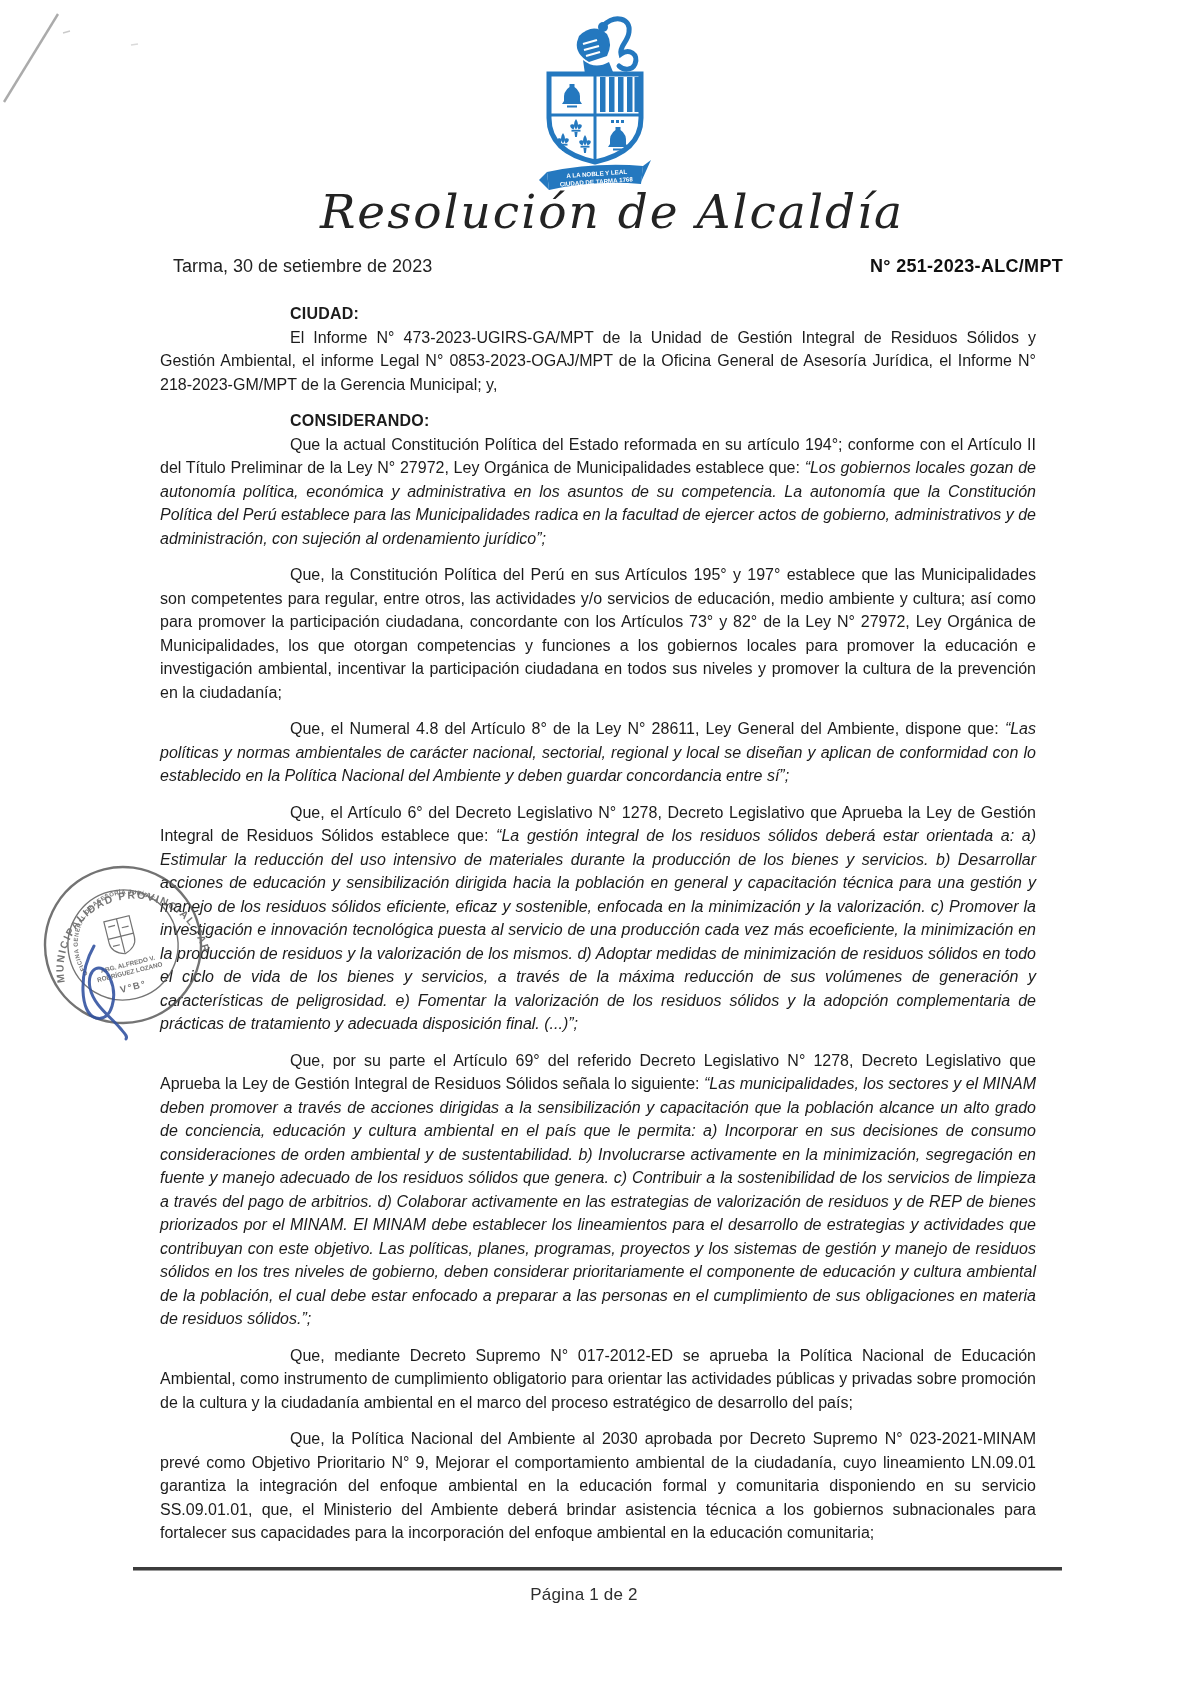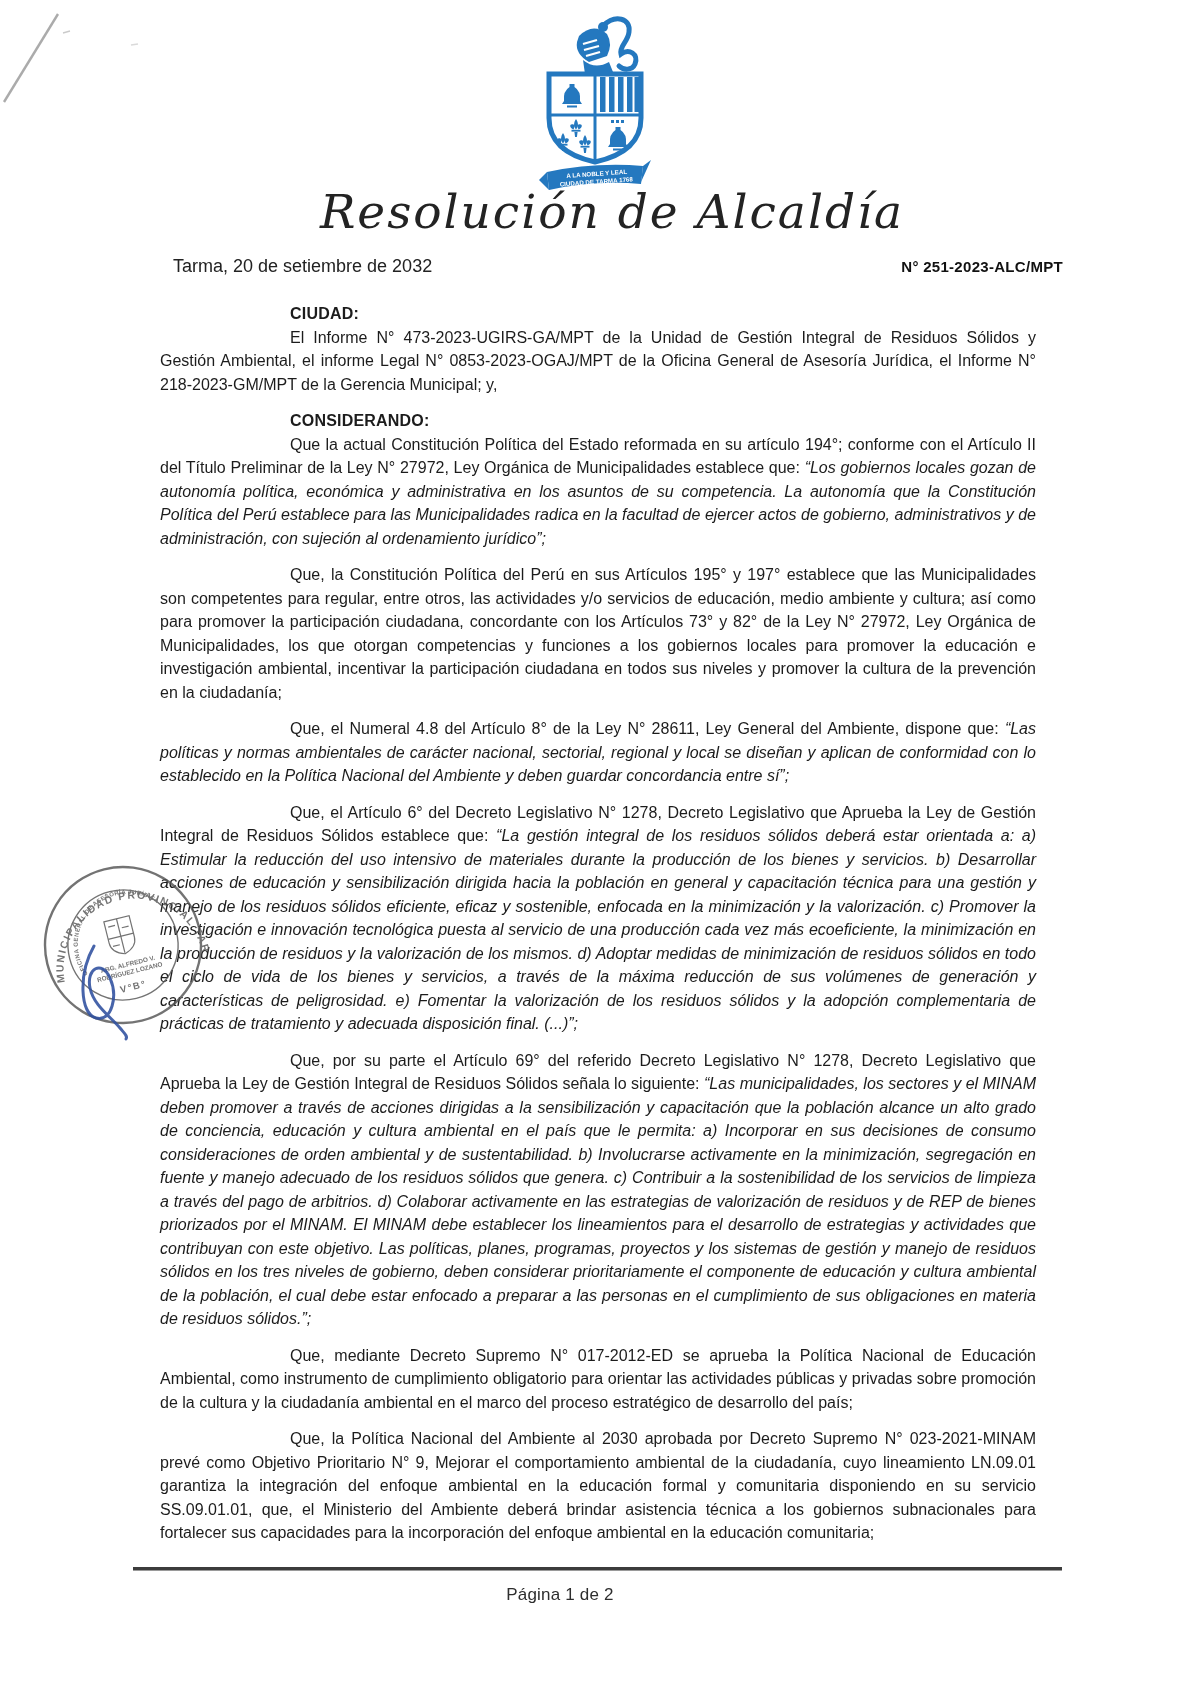--- a/index.html
+++ b/index.html
@@ -16,42 +16,42 @@
     position:absolute; top:184px; left:0; width:1130px; text-align:center;
     font-family:"DejaVu Serif", serif; font-style:italic; font-weight:500;
     font-size:47px; color:#232323; letter-spacing:2px;margin-left:47px;
   }
   
   .dateline{
     position:absolute; top:256px; left:173px; width:890px;
     display:flex; justify-content:space-between; align-items:baseline;
   }
   .place-date{font-size:18px; color:#222;}
-  .doc-number{font-size:15px; font-weight:bold; color:#111; letter-spacing:.3px;}
+  .doc-number{font-size:18px; font-weight:bold; color:#111; letter-spacing:.3px;}
   
   .doc-body{
     position:absolute; top:302px; left:160px; width:876px;
     font-size:16px; line-height:23.5px; text-align:justify; color:#1c1c1c;
   }
   .doc-body p{margin:0;}
   .heading{font-weight:bold; margin-left:130px !important; letter-spacing:.2px;}
   .para{text-indent:130px; margin-bottom:13px !important;}
   .heading + .para{margin-top:0 !important;}
   .para + .heading{margin-top:11px;}
   .it{font-style:italic;}
   
   .stamp{position:absolute; left:28px; top:848px; width:190px; height:200px; pointer-events:none;}
   
   .footer-rule{
     position:absolute; left:133px; top:1567px; width:929px; height:3px;
     background:#3c3c3c; border-bottom:1px solid #9a9a9a;
   }
   .page-number{
     position:absolute; top:1585px; left:0; width:1120px; text-align:center;
-    font-size:17px; color:#2e2e2e; letter-spacing:.2px;
+    font-size:17px; color:#2e2e2e; letter-spacing:.2px;padding-left:24px;
   }
 </style>
 </head>
 <body>
 
 <div class="page">
 
   <svg class="artifacts" width="220" height="130" viewBox="0 0 220 130">
     <line x1="4" y1="102" x2="58" y2="14" stroke="#8f8f8f" stroke-width="2.4" opacity="0.75"></line>
     <line x1="63" y1="33" x2="70" y2="31" stroke="#b5b5b5" stroke-width="1.5" opacity="0.7"></line>
@@ -129,21 +129,21 @@
           <text x="64" y="162">A LA NOBLE Y LEAL</text>
           <text x="63" y="170">CIUDAD DE TARMA 1768</text>
         </g>
       </g>
     </svg>
   </div>
 
   <div class="doc-title">Resolución de Alcaldía</div>
 
   <div class="dateline">
-    <span class="place-date">Tarma, 20 de setiembre de 2032</span>
+    <span class="place-date">Tarma, 30 de setiembre de 2023</span>
     <span class="doc-number">N° 251-2023-ALC/MPT</span>
   </div>
 
   <div class="doc-body" id="docBody">
       <p class="heading">CIUDAD:</p>
       <p class="para"><span>El Informe N° 473-2023-UGIRS-GA/MPT de la Unidad de Gestión Integral de Residuos Sólidos y Gestión Ambiental, el informe Legal N° 0853-2023-OGAJ/MPT de la Oficina General de Asesoría Jurídica, el Informe N° 218-2023-GM/MPT de la Gerencia Municipal; y,</span></p>
       <p class="heading">CONSIDERANDO:</p>
       <p class="para"><span>Que la actual Constitución Política del Estado reformada en su artículo 194°; conforme con el Artículo II del Título Preliminar de la Ley N° 27972, Ley Orgánica de Municipalidades establece que: </span><span class="it">“Los gobiernos locales gozan de autonomía política, económica y administrativa en los asuntos de su competencia. La autonomía que la Constitución Política del Perú establece para las Municipalidades radica en la facultad de ejercer actos de gobierno, administrativos y de administración, con sujeción al ordenamiento jurídico”;</span></p>
       <p class="para"><span>Que, la Constitución Política del Perú en sus Artículos 195° y 197° establece que las Municipalidades son competentes para regular, entre otros, las actividades y/o servicios de educación, medio ambiente y cultura; así como para promover la participación ciudadana, concordante con los Artículos 73° y 82° de la Ley N° 27972, Ley Orgánica de Municipalidades, los que otorgan competencias y funciones a los gobiernos locales para promover la educación e investigación ambiental, incentivar la participación ciudadana en todos sus niveles y promover la cultura de la prevención en la ciudadanía;</span></p>
       <p class="para"><span>Que, el Numeral 4.8 del Artículo 8° de la Ley N° 28611, Ley General del Ambiente, dispone que: </span><span class="it">“Las políticas y normas ambientales de carácter nacional, sectorial, regional y local se diseñan y aplican de conformidad con lo establecido en la Política Nacional del Ambiente y deben guardar concordancia entre sí”;</span></p>

